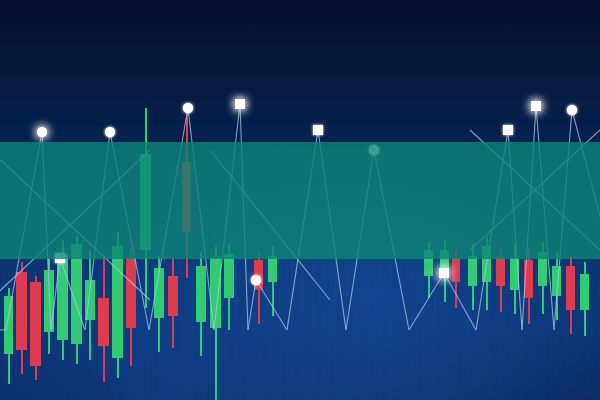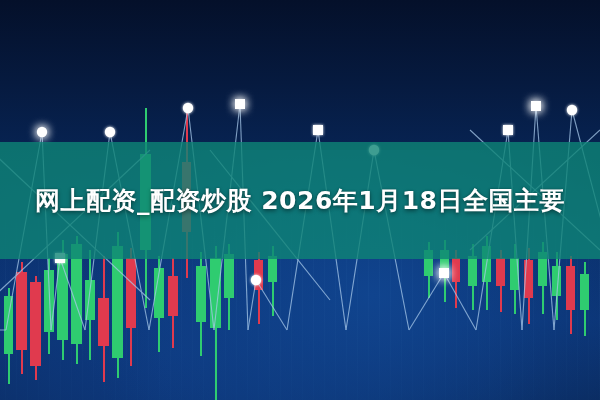--- a/index.html
+++ b/index.html
@@ -293,16 +293,15 @@
         <rect x="439" y="268" width="10" height="10" fill="#ffffff" filter="url(#nodeGlow)"></rect>
         <rect x="503" y="125" width="10" height="10" fill="#ffffff" filter="url(#softGlow)"></rect>
         <rect x="531" y="101" width="10" height="10" fill="#ffffff" filter="url(#nodeGlow)"></rect>
         <circle cx="572" cy="110" r="5.2" fill="#ffffff" filter="url(#softGlow)"></circle>
         <circle cx="256" cy="280" r="5.2" fill="#ffffff" filter="url(#softGlow)"></circle>
         <rect x="55" y="253" width="10" height="10" fill="#ffffff" filter="url(#softGlow)"></rect>
       </g>
   </svg>
 
   <div class="band">
-    <div class="band-line">网上配资_配资炒股 2026年1月18日全国主要</div>
   </div>
 
 </div>
 
 </body></html>

